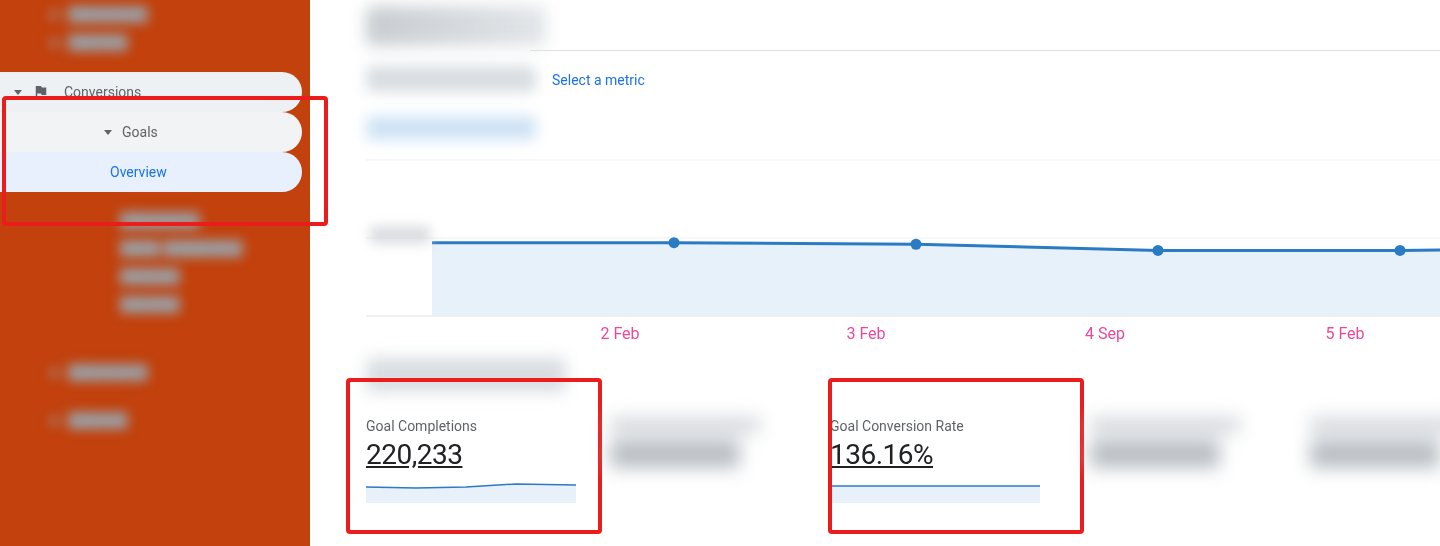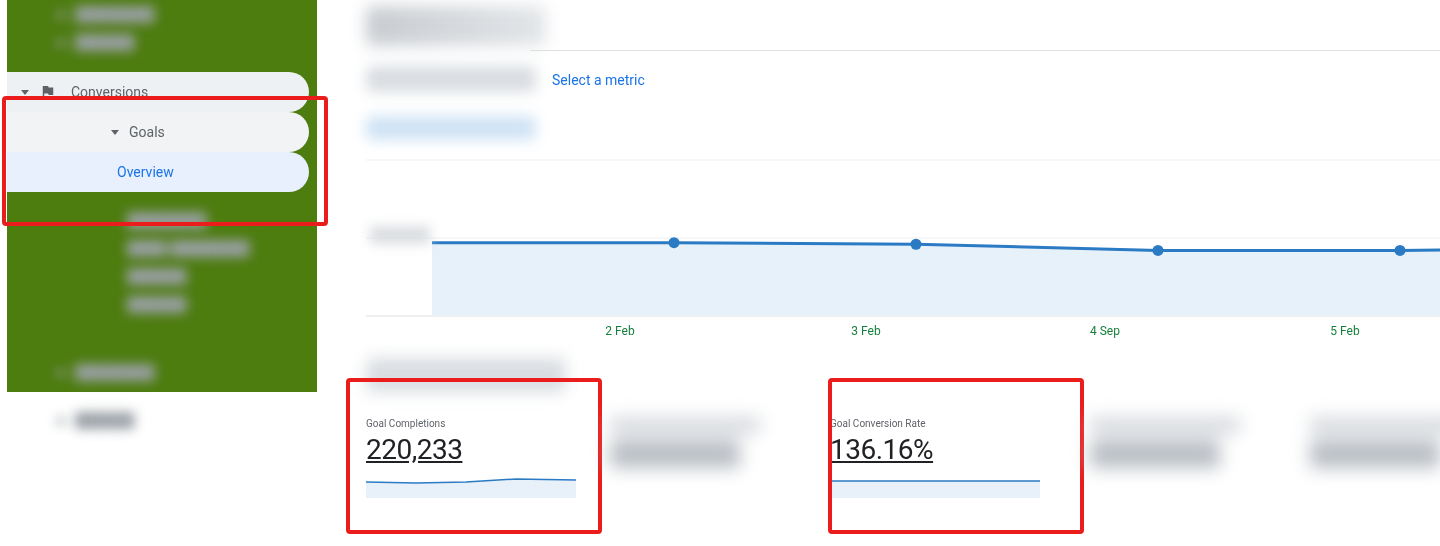--- a/index.html
+++ b/index.html
@@ -1,20 +1,20 @@
 <!DOCTYPE html>
 <html><head>
 <meta charset="utf-8">
 <style>
   * { box-sizing: border-box; margin: 0; padding: 0; }
   html, body { width: 1440px; height: 546px; font-family: Roboto, Arial, sans-serif; background: #fff; overflow: hidden; }
   .app { position: relative; width: 1440px; height: 546px; }
 
   
-  .sidebar { position: absolute; left: 0; top: 0; width: 310px; height: 392px; background: #4d7c0f; margin-left: 7px; }
+  .sidebar { position: absolute; left: 0; top: 0; width: 310px; height: 546px; background: #c2410c; }
   .blur-item { filter: blur(6px); color: #9aa0a6; font-size: 14px; padding: 6px 0 6px 50px; }
   .blur-item .dot { display:inline-block; width:8px; height:8px; background:#9aa0a6; border-radius:50%; margin-right:10px; vertical-align:middle; filter:none; }
 
   .conv-group { margin-top: 16px; }
   .sb-row { display:flex; align-items:center; height:40px; font-size:14px; color:#5f6368; }
   .sb-row.top { padding-left: 14px; background:#eef1f3; border-radius: 0 24px 24px 0; margin-right:8px; }
   .sb-row.goals { padding-left: 104px; background:#f1f3f4; border-radius: 0 24px 24px 0; margin-right:8px; }
   .sb-row.overview { padding-left: 110px; background:#e8f0fe; color:#1a73e8; border-radius: 0 24px 24px 0; margin-right:8px;text-align:center; }
   .caret { display:inline-block; width:0; height:0; border-left:4px solid transparent; border-right:4px solid transparent; border-top:5px solid #5f6368; margin-right:10px; }
   .flag { width:18px; height:18px; margin-right:14px; fill:#5f6368; }
@@ -28,27 +28,27 @@
 
   .ctrl-blur { position:absolute; left:56px; top:66px; width:170px; height:26px; filter:blur(7px); background:#d9dde1; border-radius:6px; }
   .select-metric { position:absolute; left:242px; top:72px; font-size:14px; color:#1a73e8; cursor:pointer; }
 
   .ctrl-blur2 { position:absolute; left:56px; top:116px; width:170px; height:24px; filter:blur(7px); background:#cfe3f5; border-radius:6px; }
 
   
   .chart { position:absolute; left:56px; top:140px; right:0; height:206px; }
   .chart svg { width:100%; height:100%; }
   .ylabel-blur { position:absolute; left:60px; top:226px; width:60px; height:18px; filter:blur(6px); background:#dadde1; border-radius:4px; }
-  .xlabel { position:absolute; top:324px; font-size:12px; color:#15803d; transform:translateX(-50%); }
+  .xlabel { position:absolute; top:324px; font-size:16px; color:#ec4899; transform:translateX(-50%); }
 
   .ctrl-blur3 { position:absolute; left:56px; top:358px; width:200px; height:34px; filter:blur(8px); background:#d9dde1; border-radius:6px; }
 
   
   .metric { position:absolute; top:418px; }
-  .metric .title { font-size:10px; color:#5f6368; margin-bottom:4px; }
+  .metric .title { font-size:14px; color:#5f6368; margin-bottom:4px; }
   .metric .value { font-size:28px; color:#202124; letter-spacing:-0.5px;text-decoration:underline; }
   .spark { margin-top:6px; width:210px; height:26px; }
   .red-box { border:4px solid #ea1c1c; border-radius:4px; pointer-events:none; position:absolute; }
 
   .metric-blur { position:absolute; top:418px; filter:blur(9px); }
   .metric-blur .t { width:150px; height:14px; background:#cfd3d8; border-radius:3px; margin-bottom:8px; }
   .metric-blur .v { width:130px; height:28px; background:#b9bec4; border-radius:4px; }
 </style>
 </head>
 <body>

